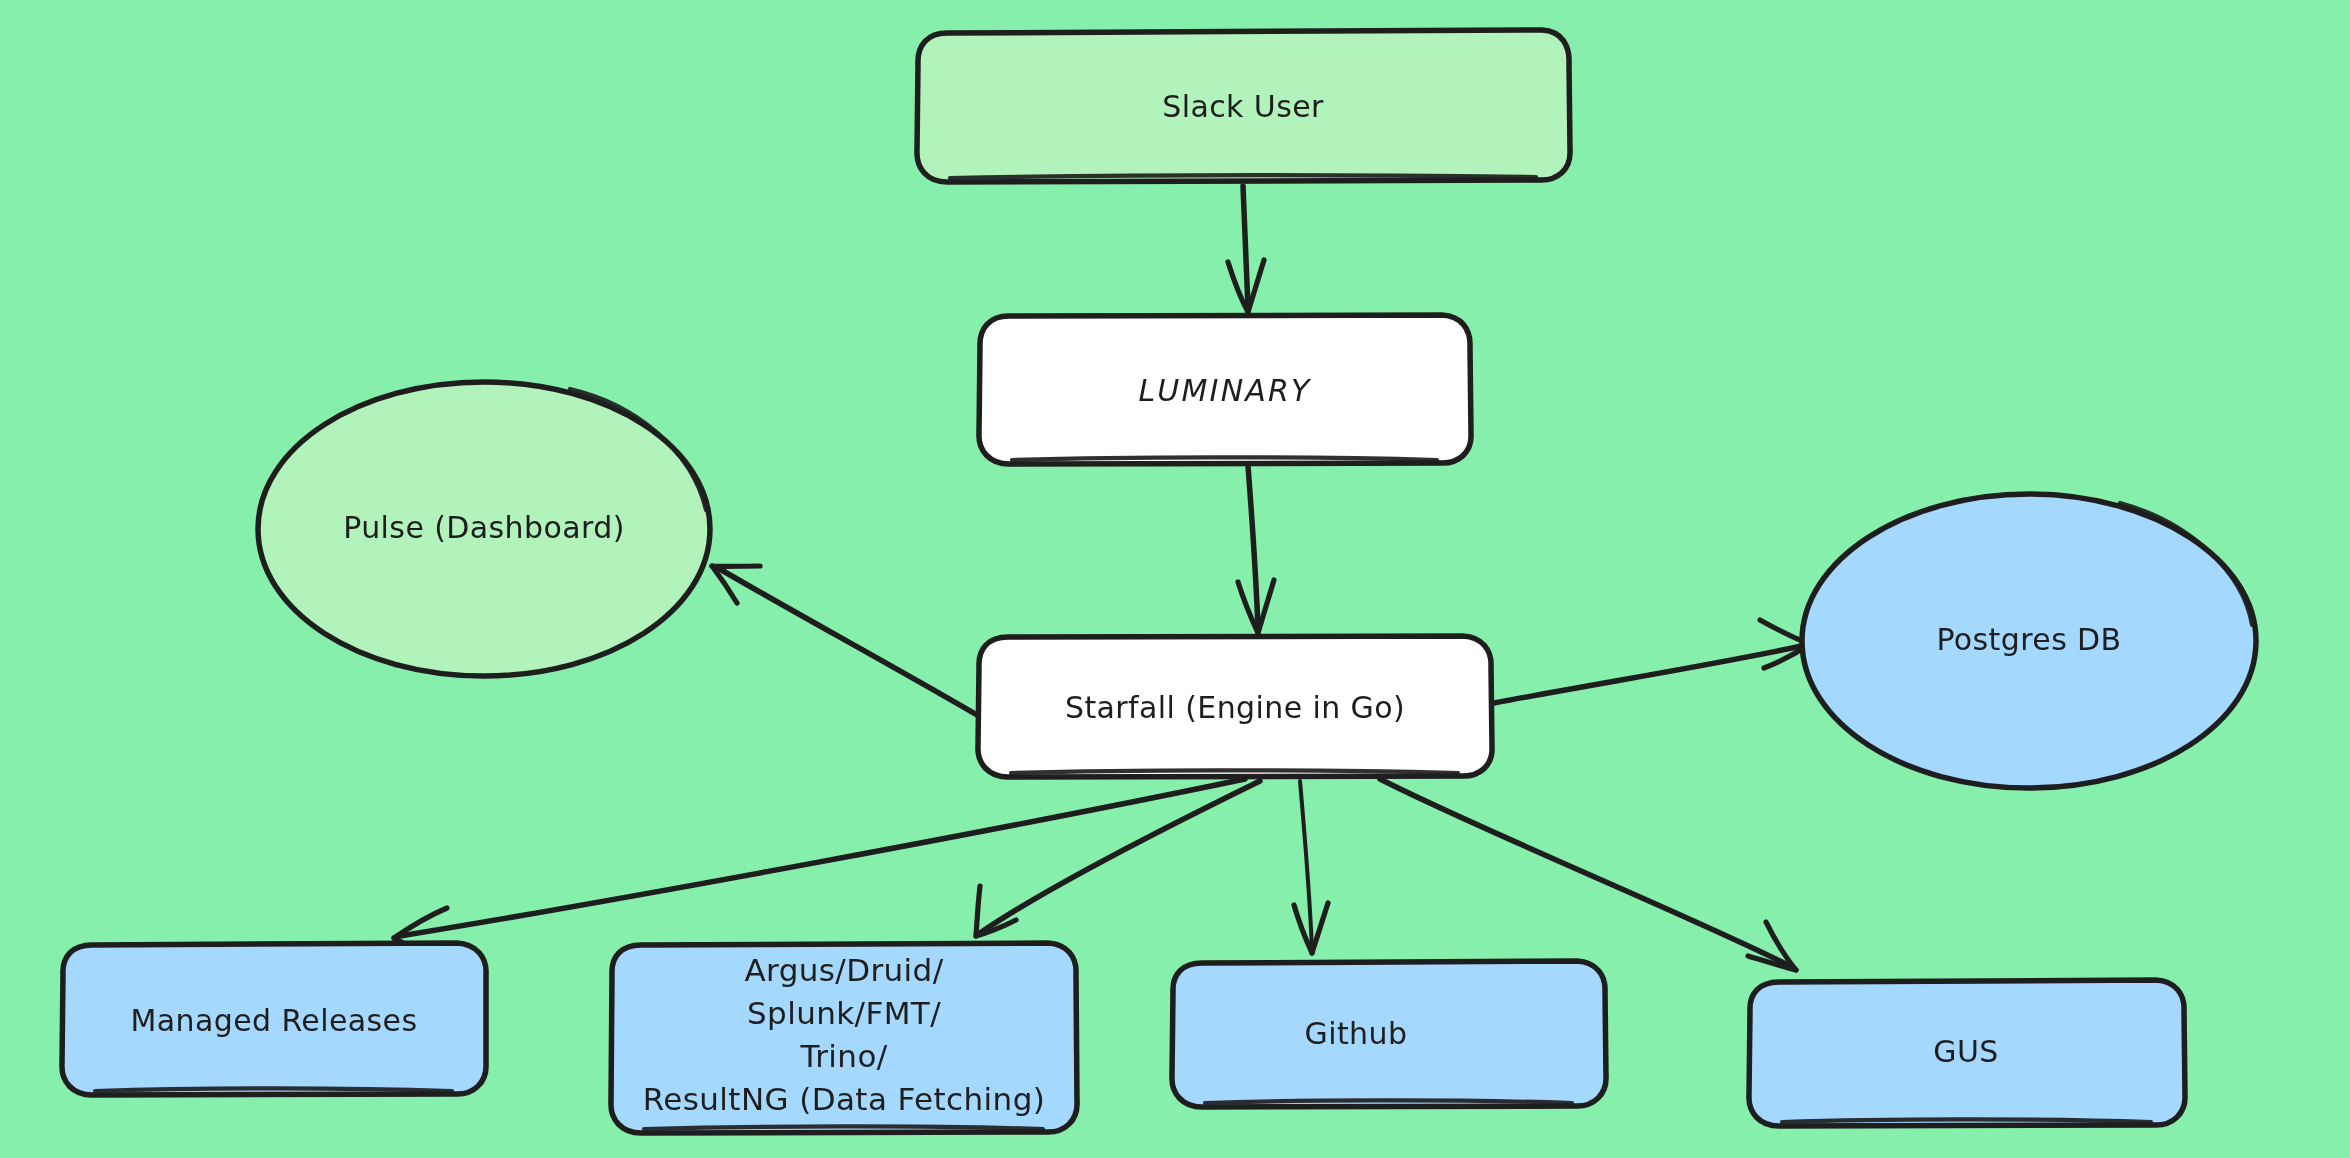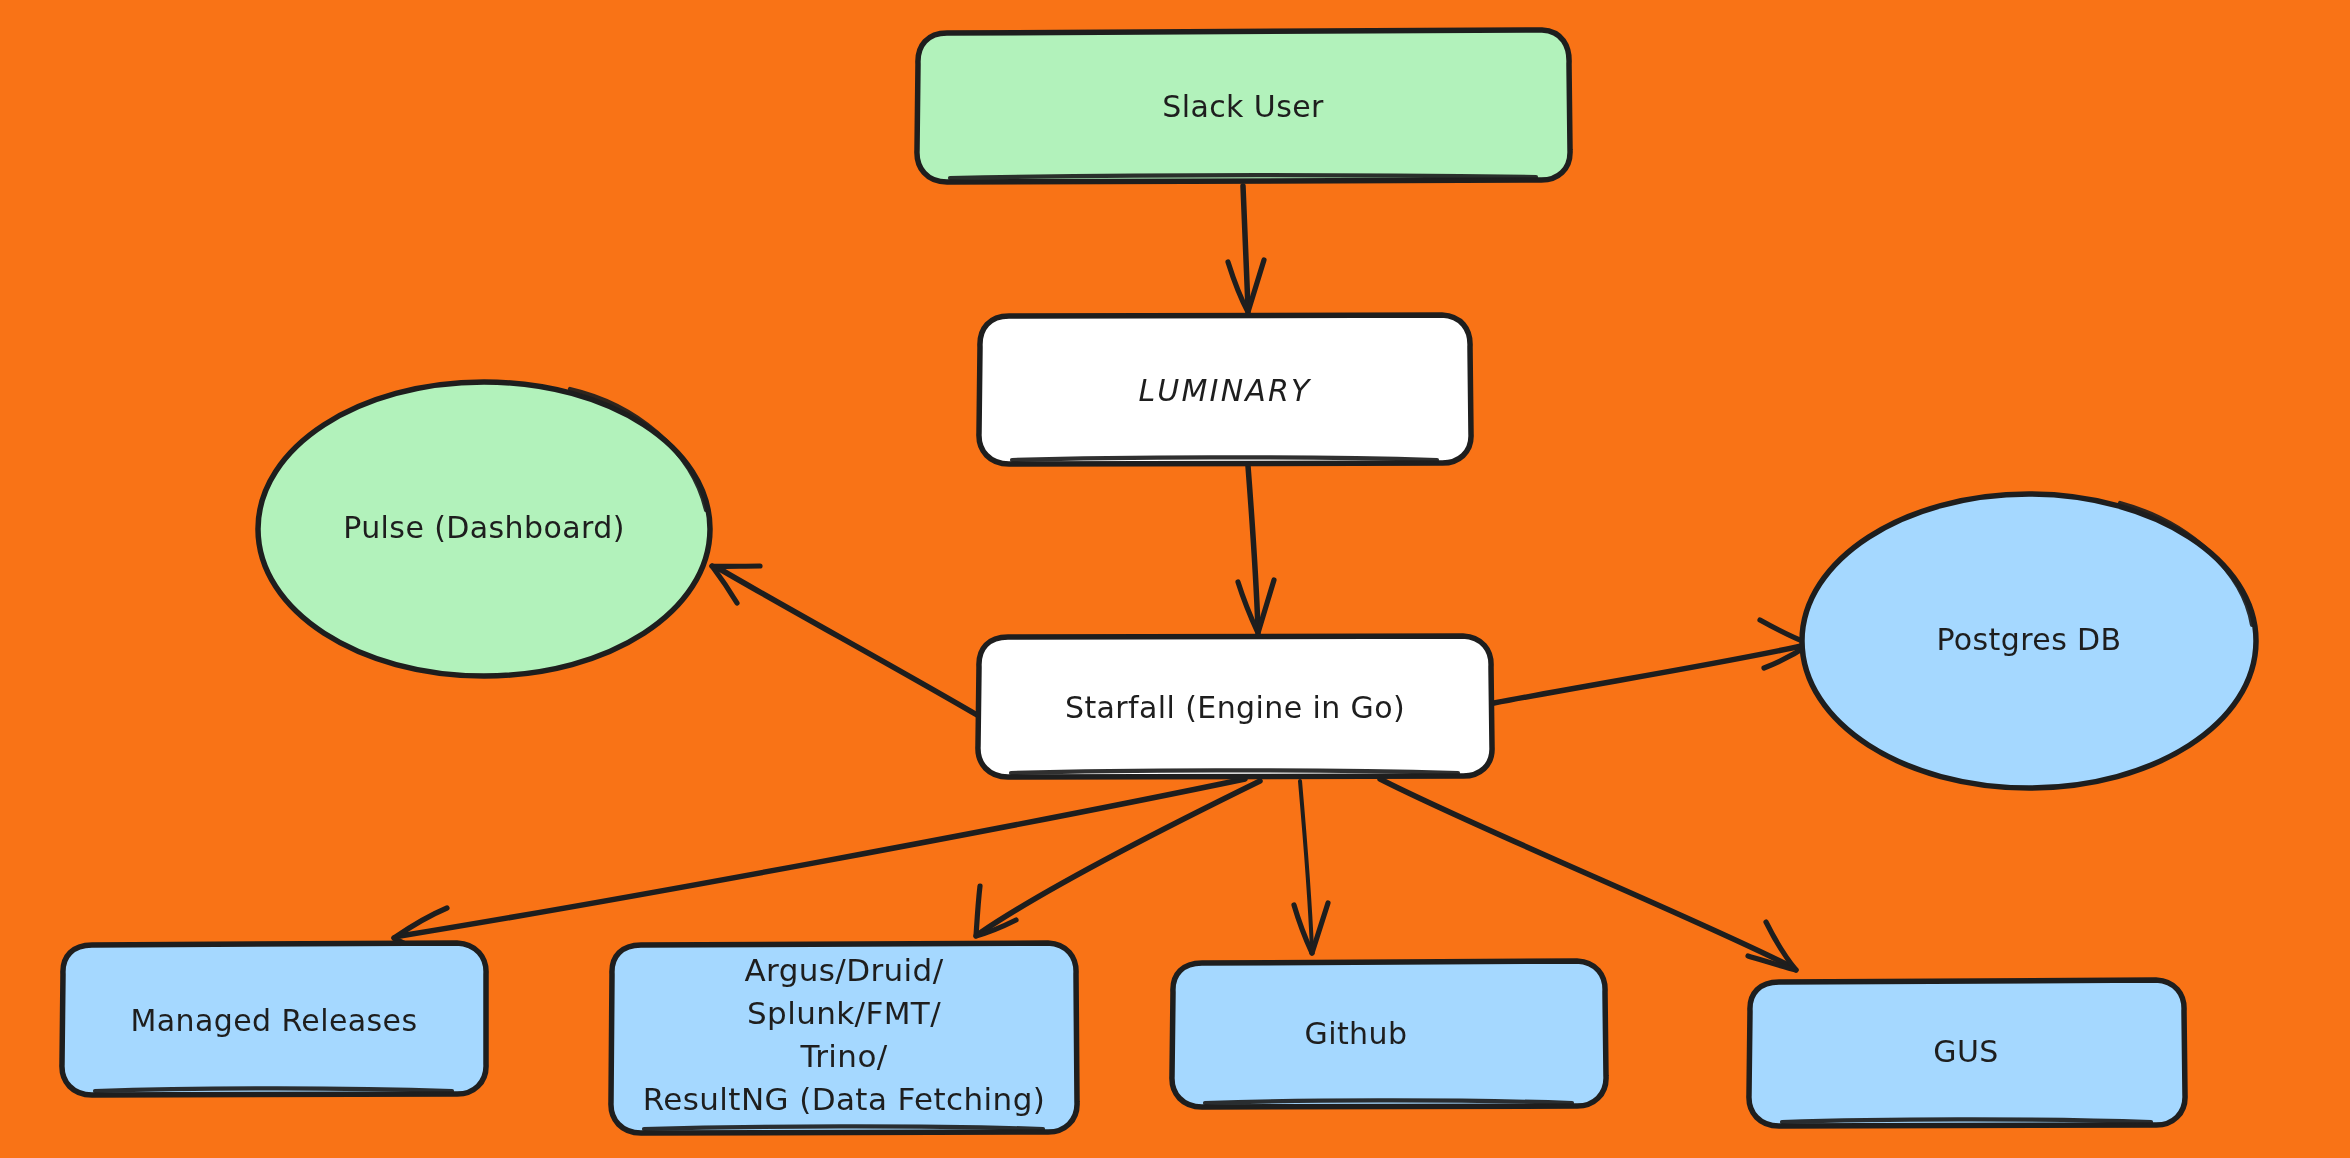--- a/index.html
+++ b/index.html
@@ -8,21 +8,21 @@
     padding: 0;
     background: #ffffff;
   }
   body {
     font-family: "DejaVu Sans", sans-serif;
   }
   #canvas-wrap {
     position: relative;
     width: 2350px;
     height: 1158px;
-    background: #f97316;
+    background: #86efac;
     overflow: hidden;
   }
   svg#diagram {
     display: block;
     width: 2350px;
     height: 1158px;
   }
   .node-shape {
     stroke: #1e1e1e;
     stroke-linecap: round;

